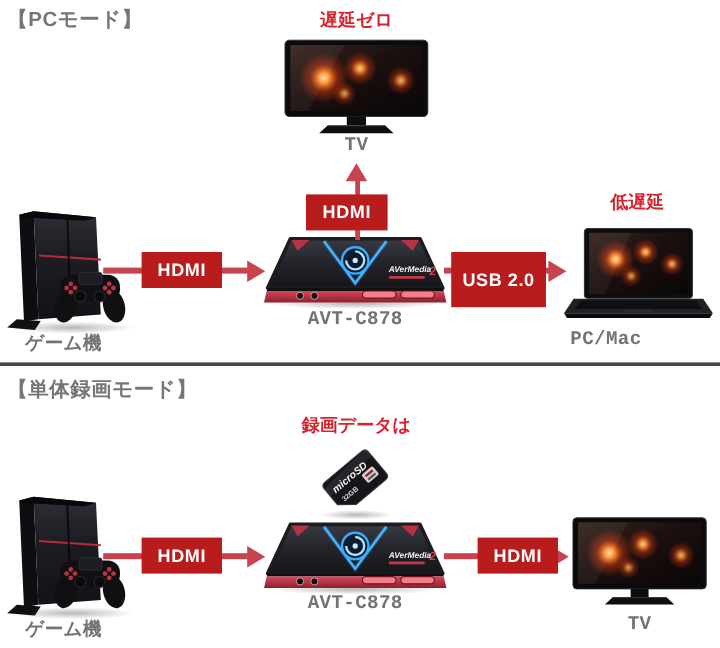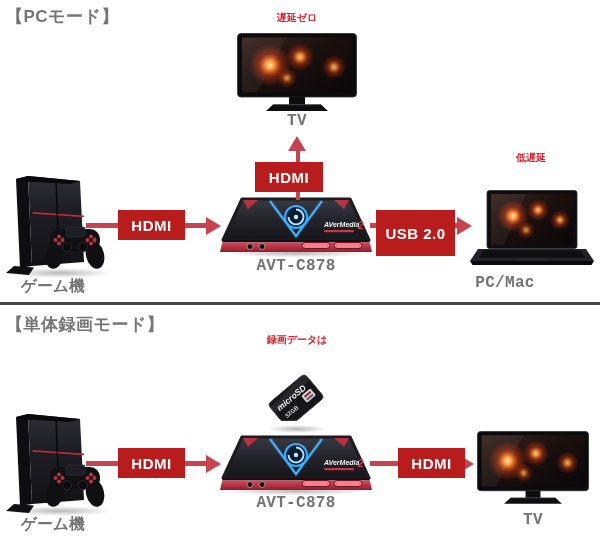--- a/index.html
+++ b/index.html
@@ -1,20 +1,20 @@
 <!DOCTYPE html>
 <html><head>
 <meta charset="utf-8">
 <style>
   html,body{margin:0;padding:0;background:#ffffff;}
   body{font-family:"Liberation Sans","DejaVu Sans",sans-serif;}
   #stage{position:relative;width:600px;height:540px;background:#ffffff;overflow:hidden;}
   .abs{position:absolute;}
   .sec-title{font-size:17px;font-weight:bold;color:#757575;letter-spacing:0.5px;}
-  .red-note{font-size:10px;font-weight:bold;color:#d4242f;text-align:center;line-height:17px;}
+  .red-note{font-size:15px;font-weight:bold;color:#d4242f;text-align:center;line-height:17px;}
   .blk-label{font-size:15.5px;font-weight:bold;color:#737373;text-align:center;letter-spacing:0.3px;font-family:Liberation Mono, monospace;}
   .red-box{background:#b91c1c;color:#ffffff;font-weight:bold;font-size:15px;
            display:flex;align-items:center;justify-content:center;letter-spacing:0.5px;z-index:3;}
   .h-line{height:4.5px;background:#c7444e;z-index:1;}
   .v-line{width:4.5px;background:#c7444e;z-index:1;}
   .ah-right{width:0;height:0;border-top:9px solid transparent;border-bottom:9px solid transparent;
             border-left:15px solid #c7444e;z-index:2;}
   .ah-up{width:0;height:0;border-left:9.5px solid transparent;border-right:9.5px solid transparent;
          border-bottom:15px solid #c7444e;z-index:2;}
   .divider{width:600px;height:2.5px;background:#454545;}
@@ -156,31 +156,31 @@
 
   <svg class="abs art" style="left:220px;top:196px;" width="152" height="60" viewBox="0 0 152 60">
       <use href="#sym-device"></use>
     </svg>
   <div class="abs blk-label" style="left:232px;top:257px;width:128px;font-size:16px;">AVT-C878</div>
 
   <div class="abs h-line" style="left:370px;top:223px;width:88px;"></div>
   <div class="abs ah-right" style="left:457px;top:216.5px;"></div>
   <div class="abs red-box" style="left:376px;top:210px;width:79px;height:46px;">USB 2.0</div>
 
-  <div class="abs red-note" style="left:470px;top:149px;width:122px;">低遅延</div>
+  <div class="abs red-note" style="left:470px;top:160px;width:122px;">低遅延</div>
   <svg class="abs art" style="left:468px;top:190px;" width="126" height="80" viewBox="0 0 126 80">
       <use href="#sym-laptop"></use>
     </svg>
   <div class="abs blk-label" style="left:444px;top:274px;width:122px;font-size:16px;">PC/Mac</div>
 
   <div class="abs divider" style="left:0;top:302px;"></div>
 
   <div class="abs sec-title" style="left:6px;top:313px;">【単体録画モード】</div>
 
-  <div class="abs red-note" style="left:200px;top:331px;width:194px;">
+  <div class="abs red-note" style="left:200px;top:346px;width:194px;">
     <div>録画データは</div>
   </div>
 
   <svg class="abs art" style="left:256px;top:367px;" width="82" height="70" viewBox="0 0 82 70">
     <ellipse cx="41" cy="62" rx="30" ry="4" fill="url(#shadow)"></ellipse>
     <g transform="rotate(-40 41 35)">
       <path d="M17,22 q0,-4 4,-4 h40 q4,0 4,4 v23 q0,4 -4,4 h-32 l-12,-10 z" fill="#16161a" stroke="#33333a" stroke-width="0.9"></path>
       <polygon points="17,22 65,18 65,26 17,30" fill="#ffffff" opacity="0.07"></polygon>
       <text x="22" y="31" font-size="8.5" font-weight="bold" font-style="italic" fill="#f5f5f5">microSD</text>
       <text x="23" y="41" font-size="6" font-weight="bold" fill="#d8d8d8">32GB</text>

